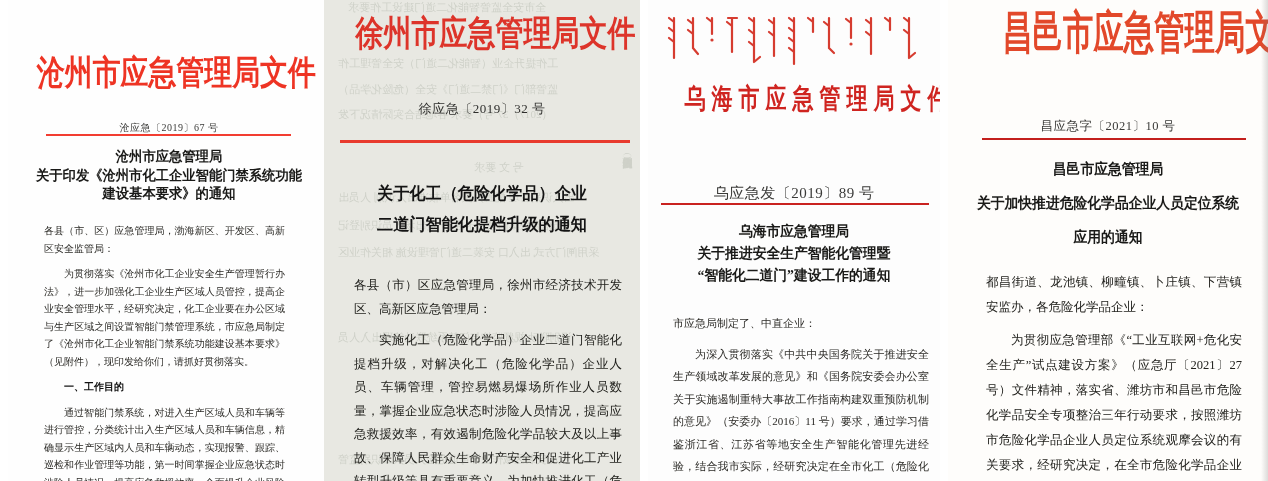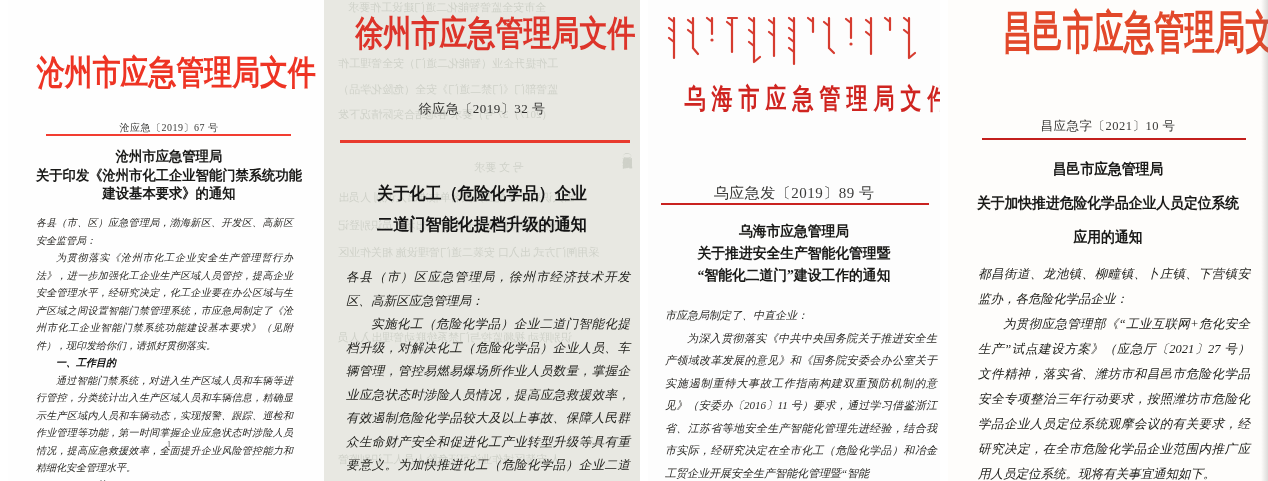--- a/index.html
+++ b/index.html
@@ -6,21 +6,21 @@
   #canvas{position:relative;width:1268px;height:481px;background:#ffffff;overflow:hidden;
           font-family:"Liberation Serif","DejaVu Serif",serif;}
   .doc{position:absolute;top:0;height:481px;overflow:hidden;}
   .abs{position:absolute;}
   .ctr{width:100%;text-align:center;}
   .red-head{font-weight:bold;white-space:nowrap;transform-origin:50% 0;}
   .docnum{color:#3a3a38;letter-spacing:0.5px;}
   .redline{position:absolute;}
   .title{font-weight:bold;color:#1a1a18;transform-origin:50% 0;}
   .body{position:absolute;text-align:justify;color:#2b2a26;}
-  .body p{margin:0;font-style:italic;}
+  .body p{margin:8px;}
   .ind{text-indent:2em;}
   .sec{font-weight:bold;text-indent:2em;color:#111;}
 
   
   #d1{left:8px;width:322px;background:#fefefe;}
   #d1 .red-head{top:50px;font-size:34px;color:#ee3424;transform:scaleX(0.82);}
   #d1 .docnum{top:113px;font-size:10px;margin-top:8px;}
   #d1 .redline{top:134px;left:38px;width:245px;height:2px;background:#f23d31;}
   #d1 .title{top:148px;font-size:14px;line-height:18.5px;transform:scaleX(0.95);}
   #d1 .body{top:214px;left:28px;width:257px;font-size:10px;line-height:17.5px;}

